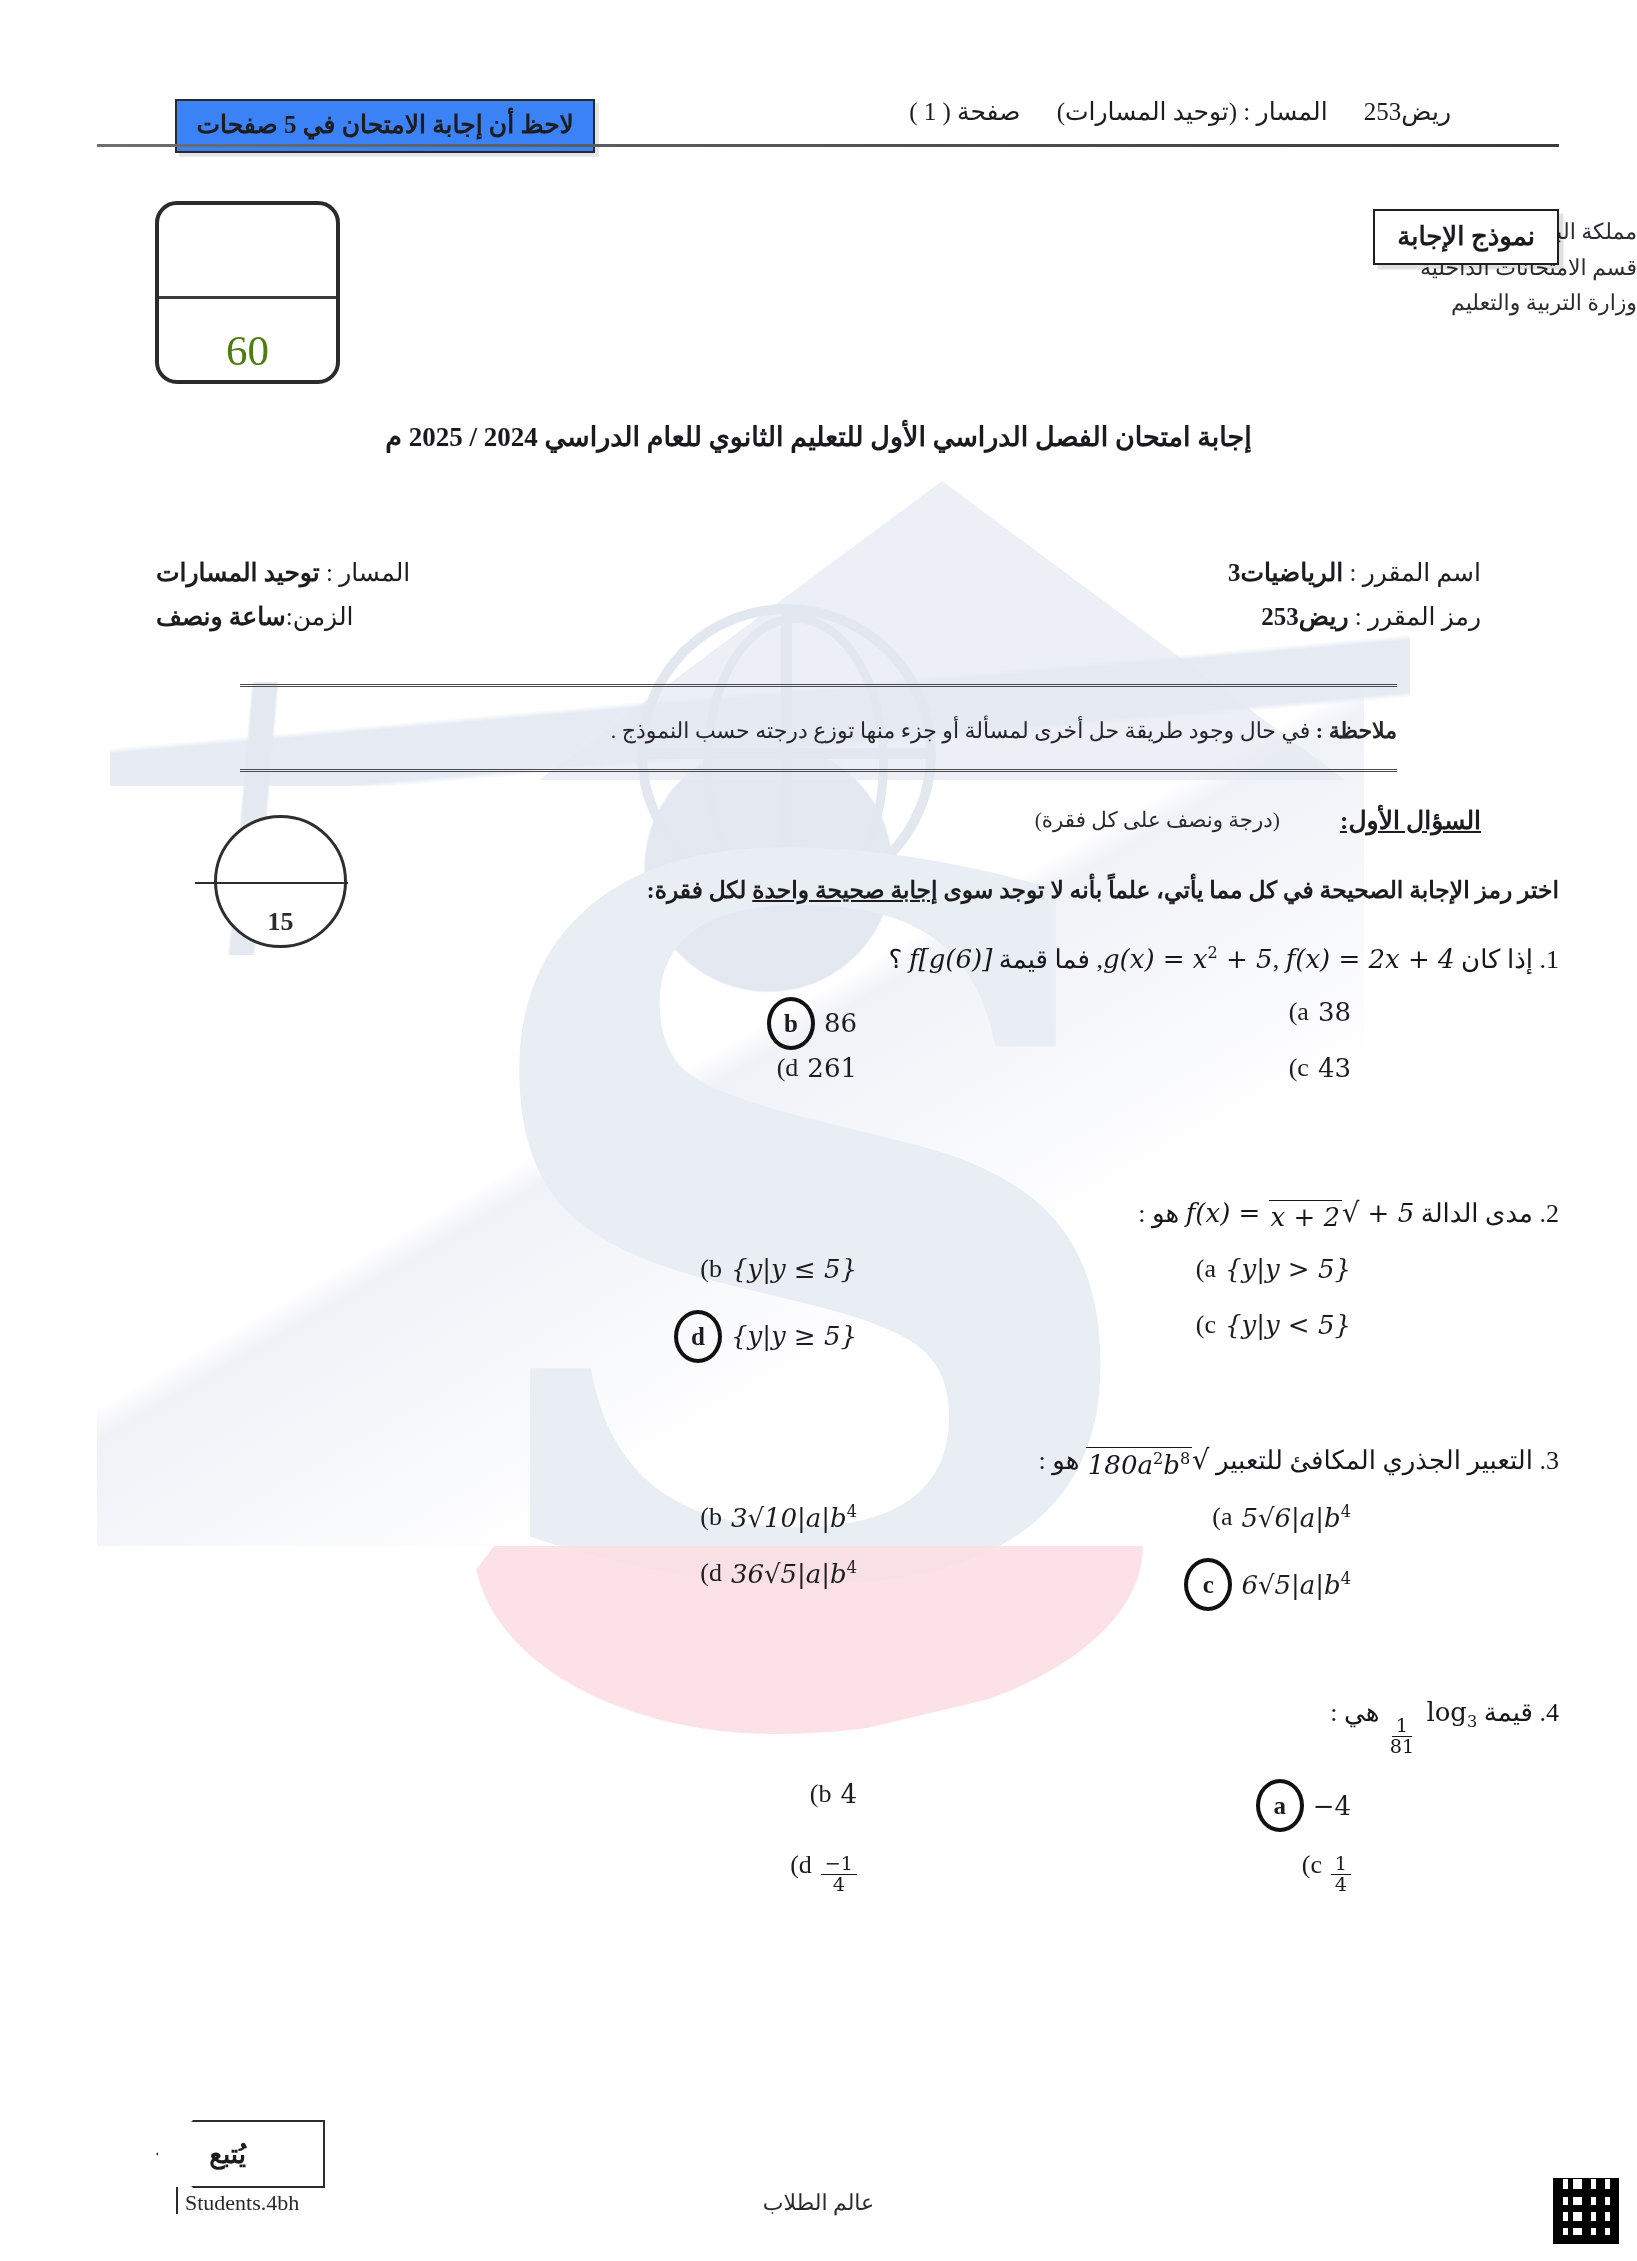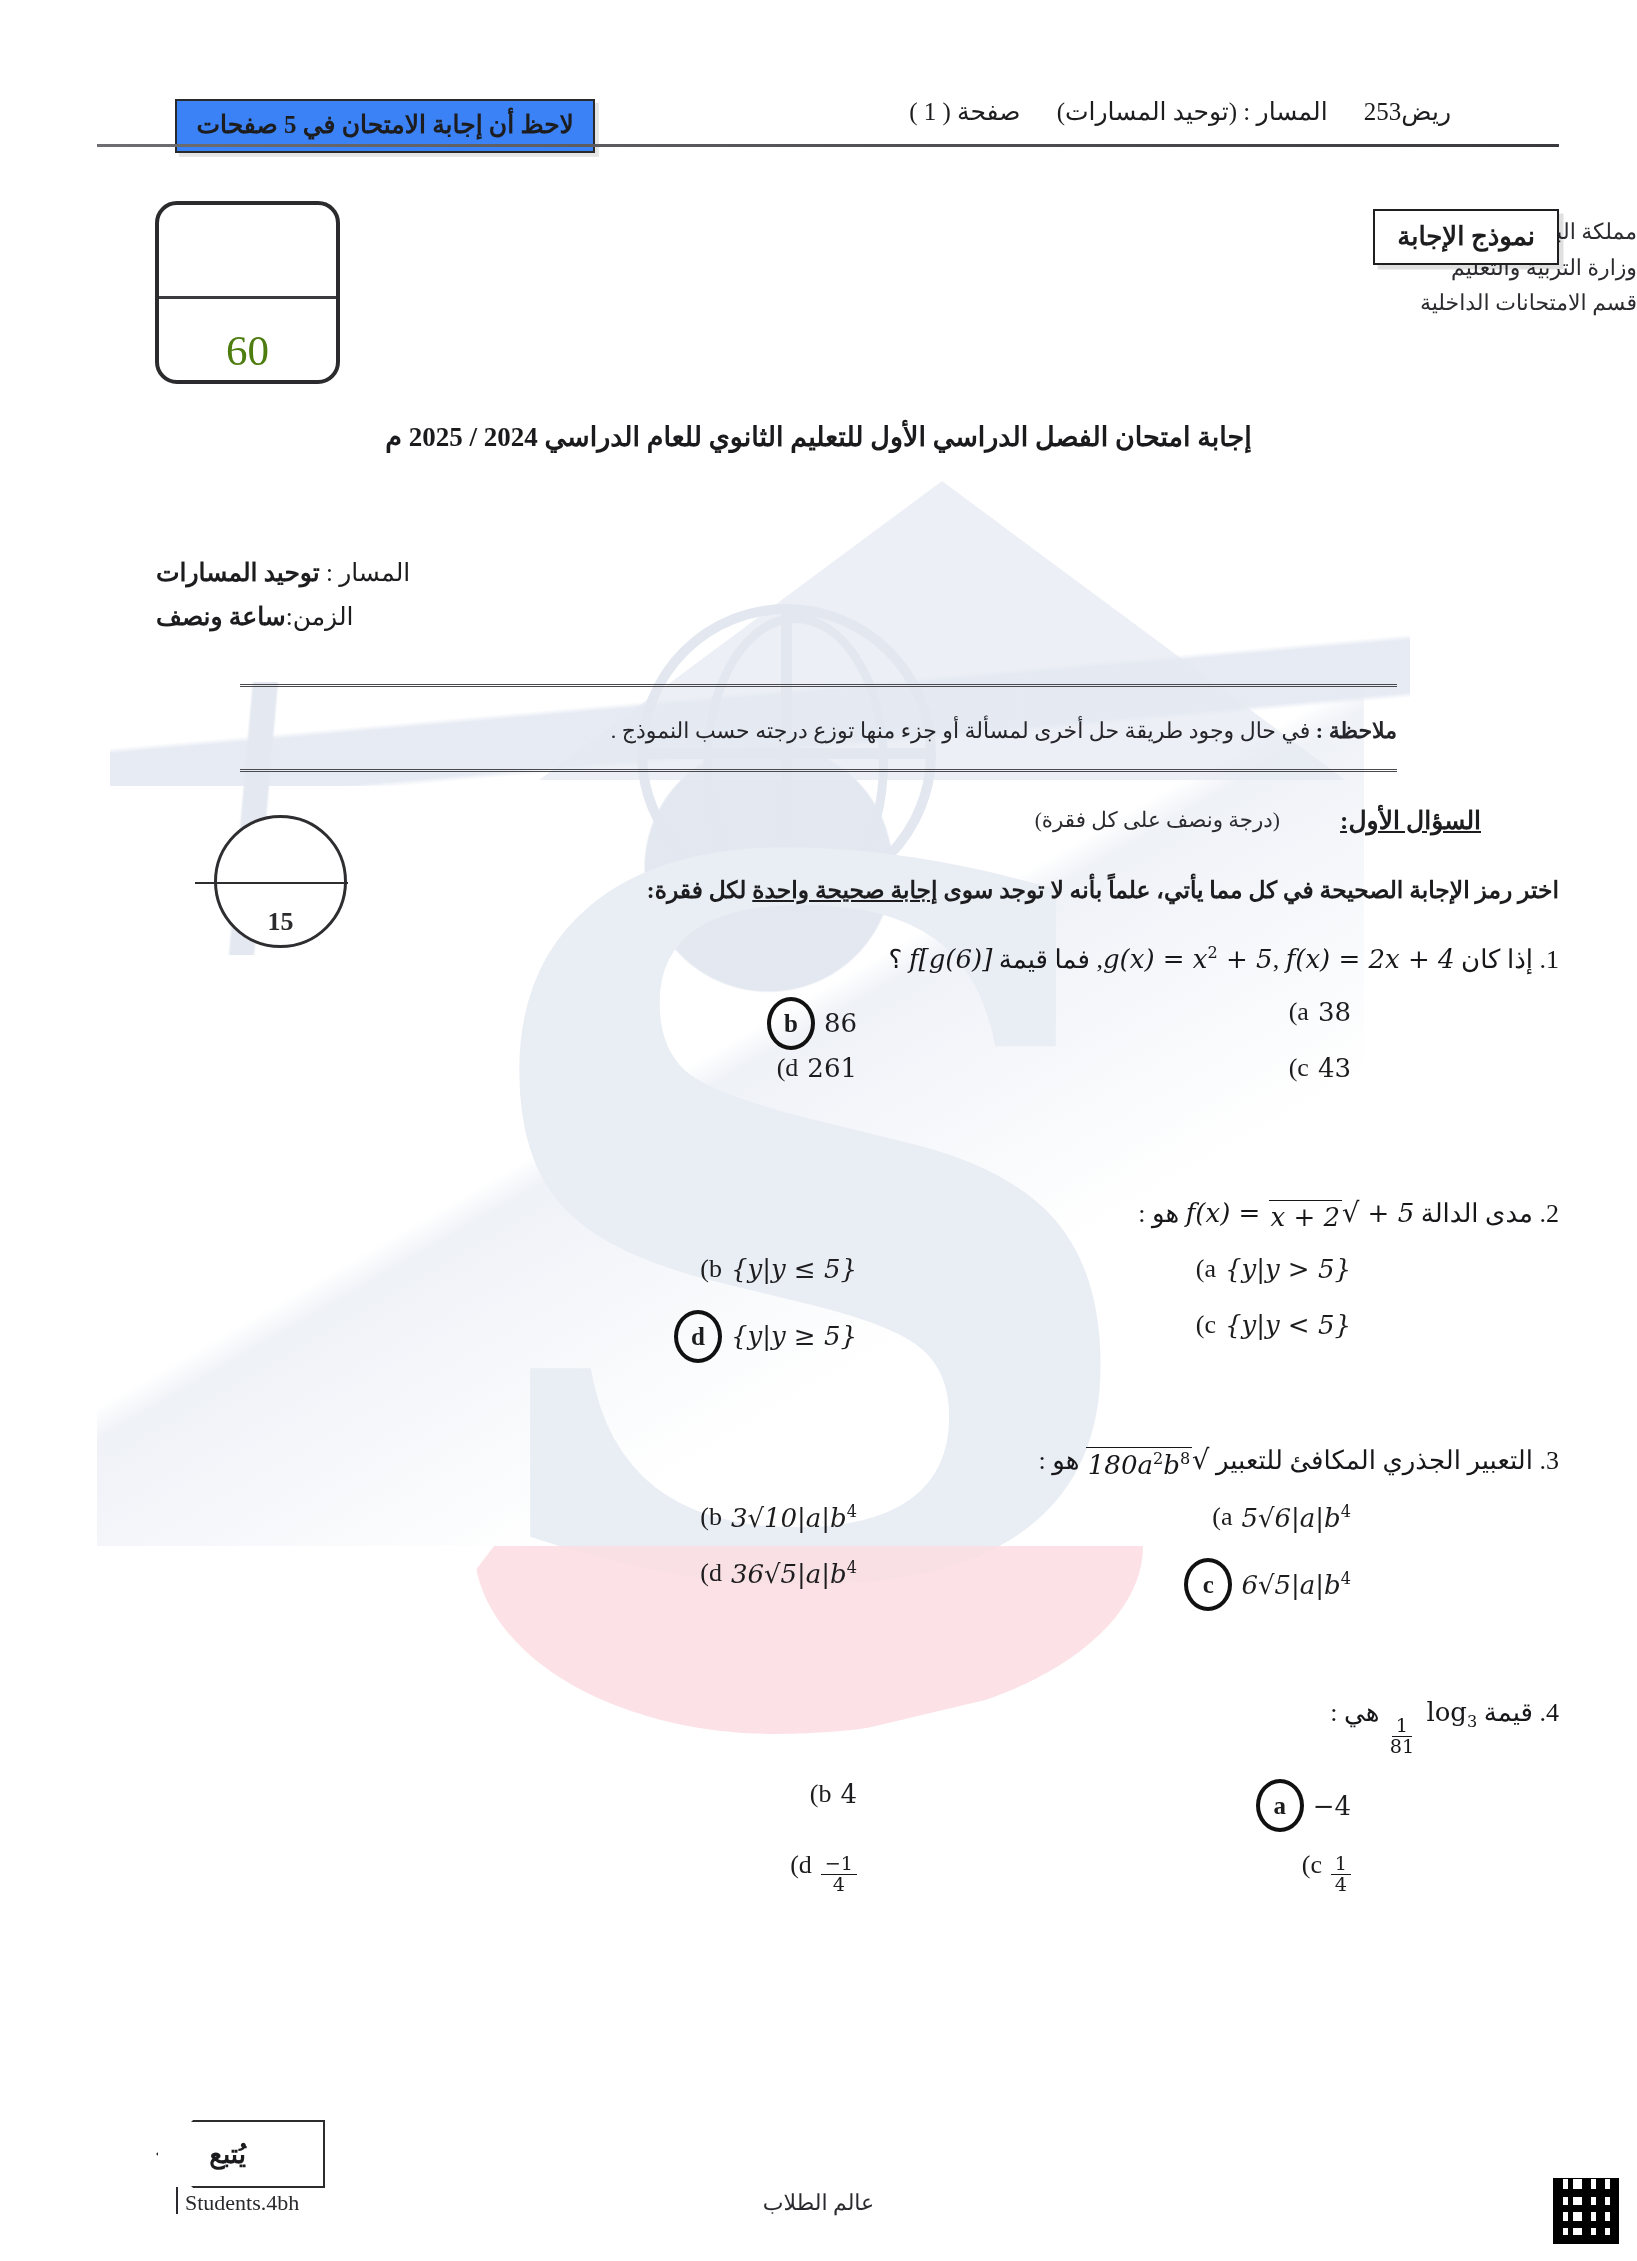--- a/index.html
+++ b/index.html
@@ -231,34 +231,42 @@
       <span class="seg">ريض253</span>
       <span class="seg">المسار : (توحيد المسارات)</span>
       <span class="seg">صفحة ( 1 )</span>
     </div>
     <div class="pages-box">لاحظ أن إجابة الامتحان في 5  صفحات</div>
   </div>
   <div class="rule"></div>
 
   <div class="ministry">
     <div>مملكة البحرين</div>
+    <div>قسم الامتحانات الداخلية</div>
     <div>وزارة التربية والتعليم</div>
-    <div>قسم الامتحانات الداخلية</div>
   </div>
 
   <div class="answer-key-box">نموذج الإجابة</div>
 
   <div class="score-box">
     <div class="divider"></div>
     <div class="val">60</div>
   </div>
 
   <div class="exam-title">إجابة امتحان الفصل الدراسي الأول للتعليم الثانوي للعام الدراسي 2024 / 2025 م</div>
 
   <div class="info">
+    <div class="right">
+      <div>
+        اسم المقرر : <b>الرياضيات3</b>
+      </div>
+      <div>
+        رمز المقرر : <b>ريض253</b>
+      </div>
+    </div>
     <div class="left">
       <div>
         المسار : <b>توحيد المسارات</b>
       </div>
       <div>
         الزمن:<b>ساعة ونصف</b>
       </div>
     </div>
   </div>
 

